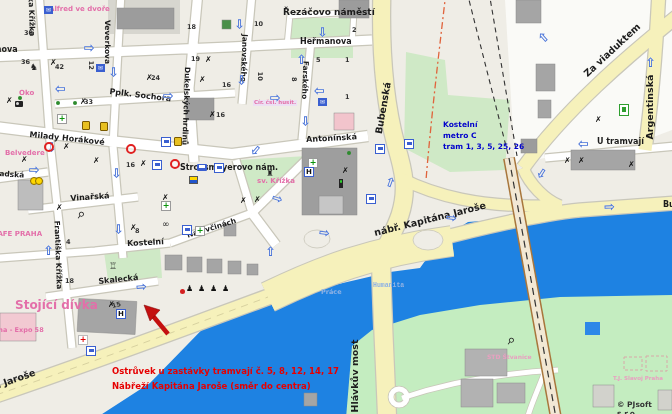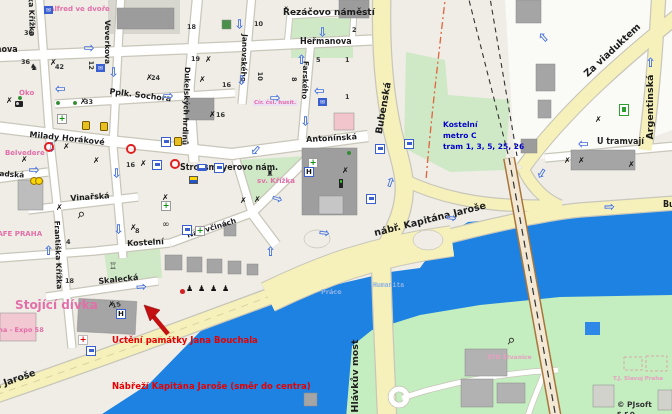--- a/index.html
+++ b/index.html
@@ -201,21 +201,21 @@
   <div class="lbl std" style="left:487px;top:354px;">STD Štvanice</div>
   <div class="lbl tj" style="left:613px;top:376px;">T.J. Slavoj Praha</div>
 
   <div class="lbl water" style="left:321px;top:289px;">Práce</div>
   <div class="lbl water" style="left:373px;top:283px;font-family:Liberation Mono, monospace;">Humanita</div>
 
   <div class="lbl blue" style="left:443px;top:121px;">Kostelní</div>
   <div class="lbl blue" style="left:443px;top:132px;">metro C</div>
   <div class="lbl blue" style="left:443px;top:143px;">tram 1, 3, 5, 25, 26</div>
 
-  <div class="lbl red" style="left:112px;top:336px;">Uctění památky Jana Bouchala</div>
+  <div class="lbl red" style="left:112px;top:367px;">Ostrůvek u zastávky tramvají č. 5, 8, 12, 14, 17</div>
   <div class="lbl red" style="left:112px;top:382px;">Nábřeží Kapitána Jaroše (směr do centra)</div>
 
   <div class="copy" style="left:617px;top:400px;">© PJsoft s.r.o.</div>
 
   <span class="num" style="left:24px;top:30px;">30</span>
   <span class="num" style="left:21px;top:59px;">36</span>
   <span class="num" style="left:55px;top:64px;">42</span>
   <span class="num" style="left:84px;top:99px;">33</span>
   <span class="num" style="left:151px;top:75px;">24</span>
   <span class="num" style="left:187px;top:24px;">18</span>

